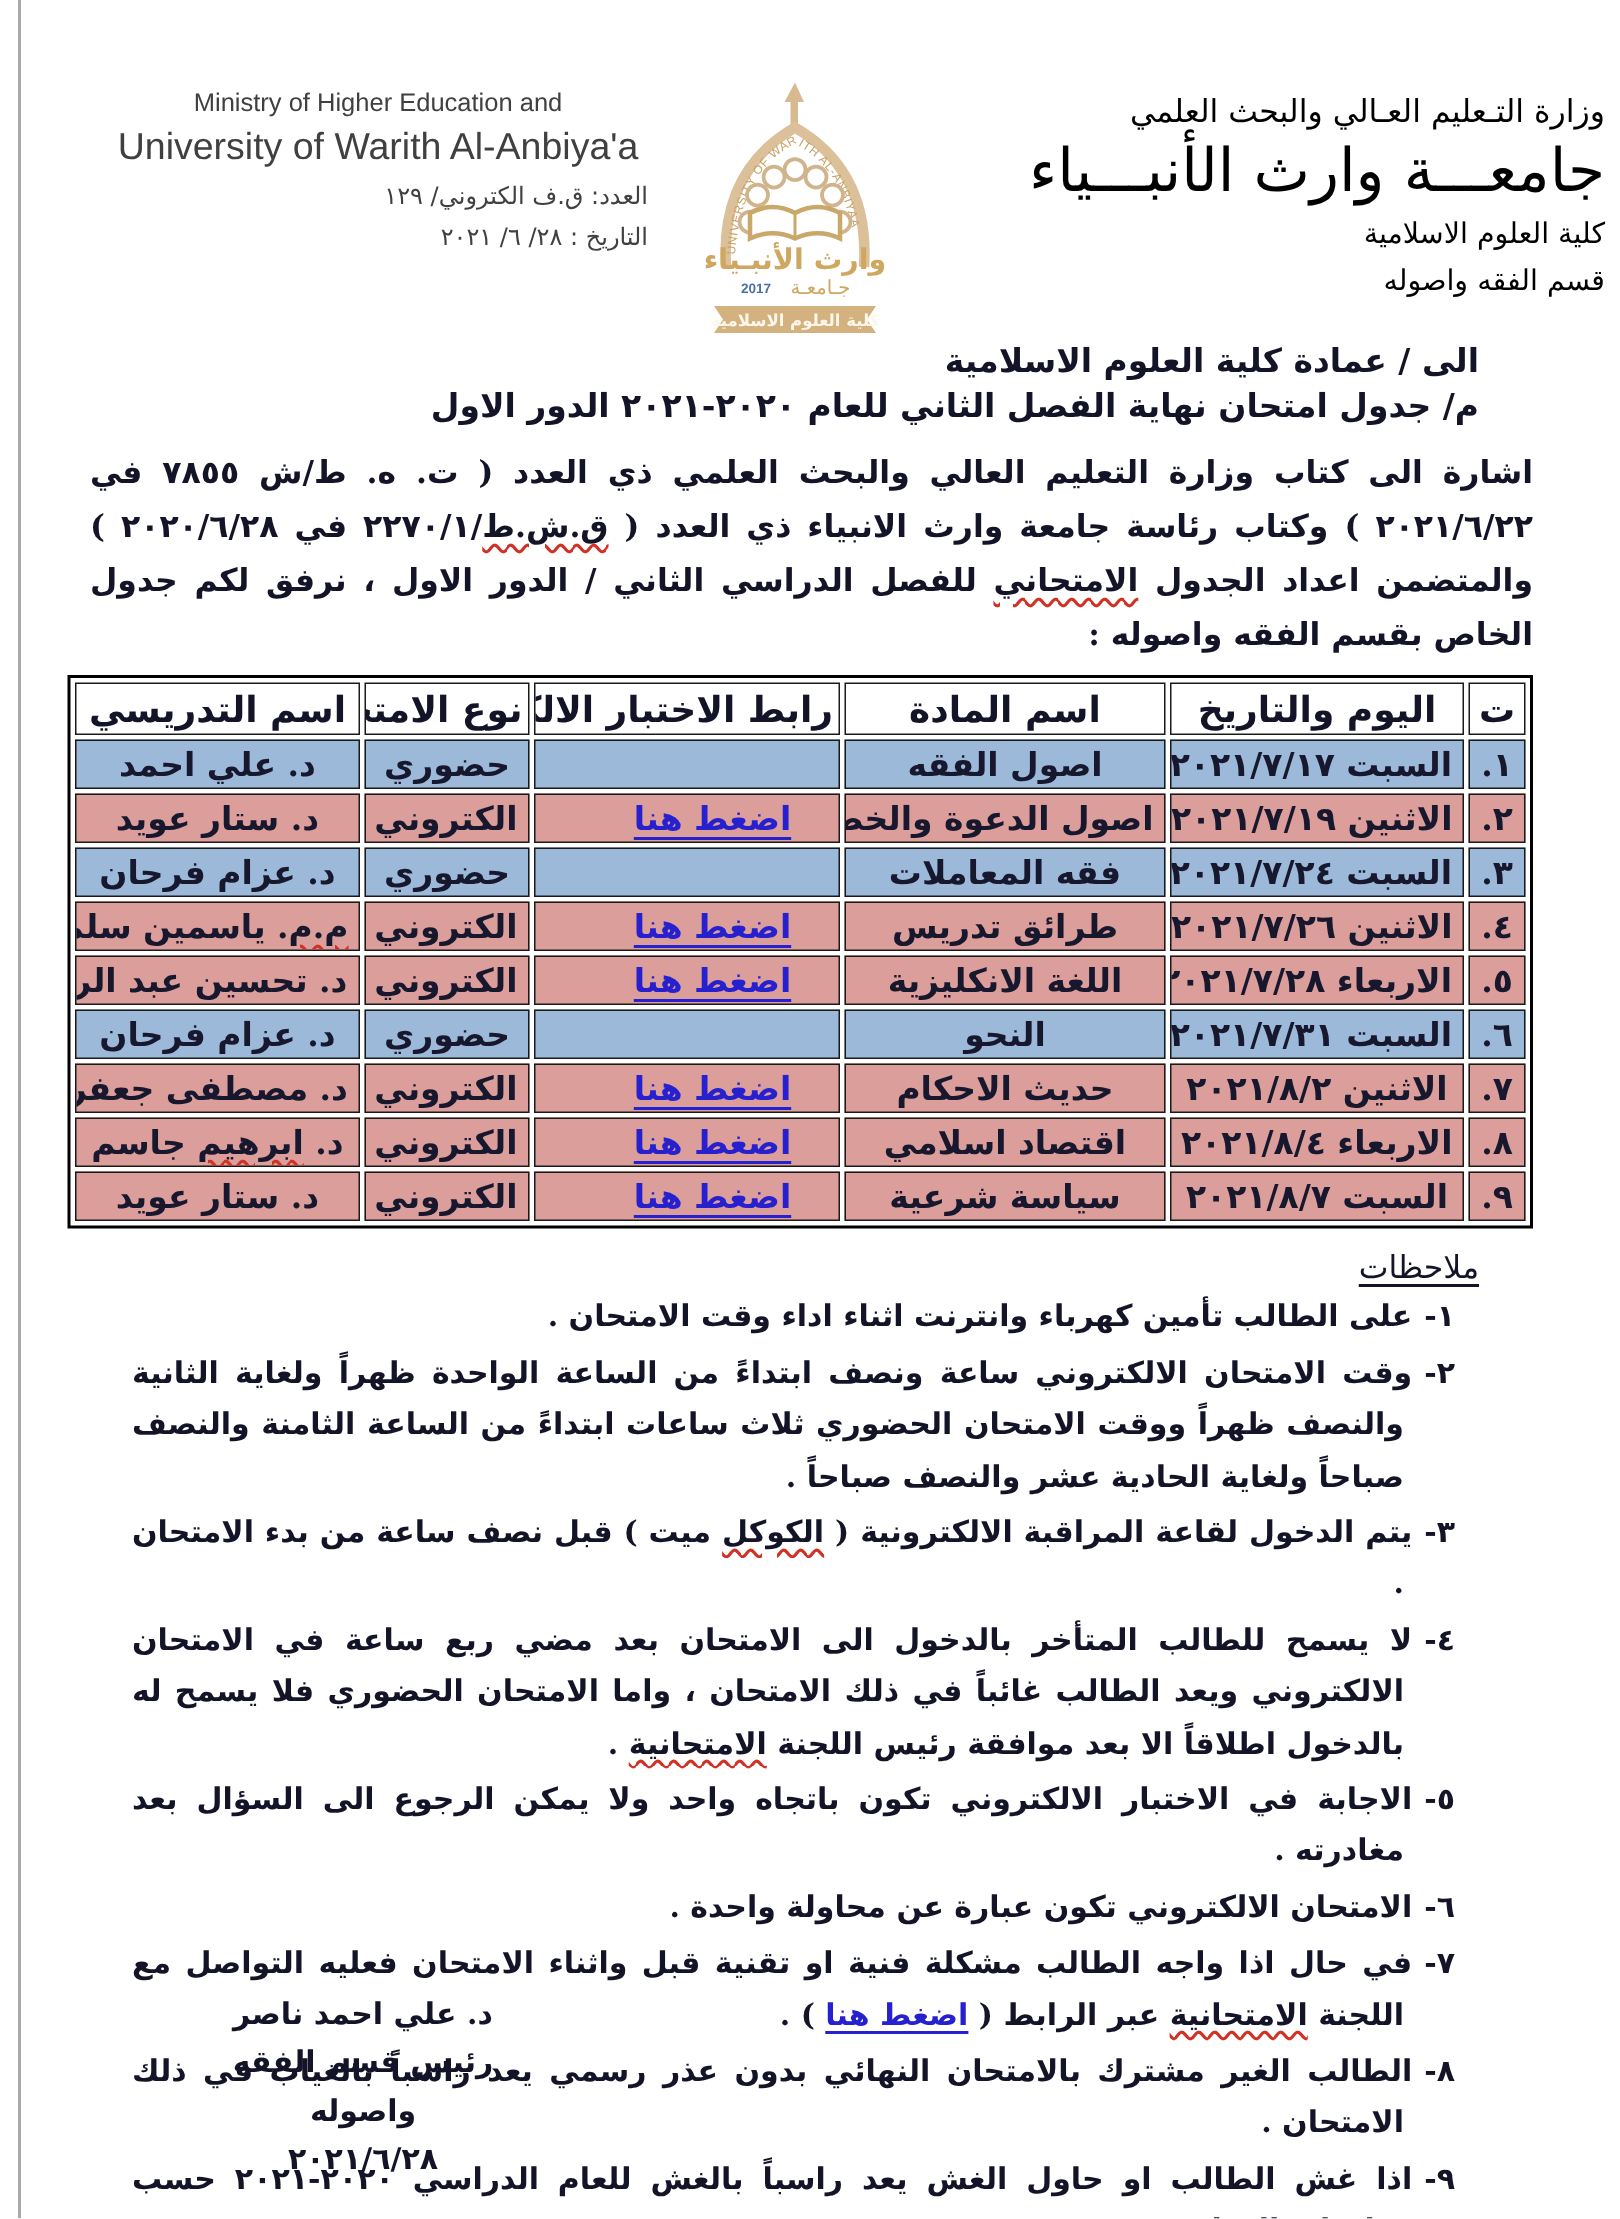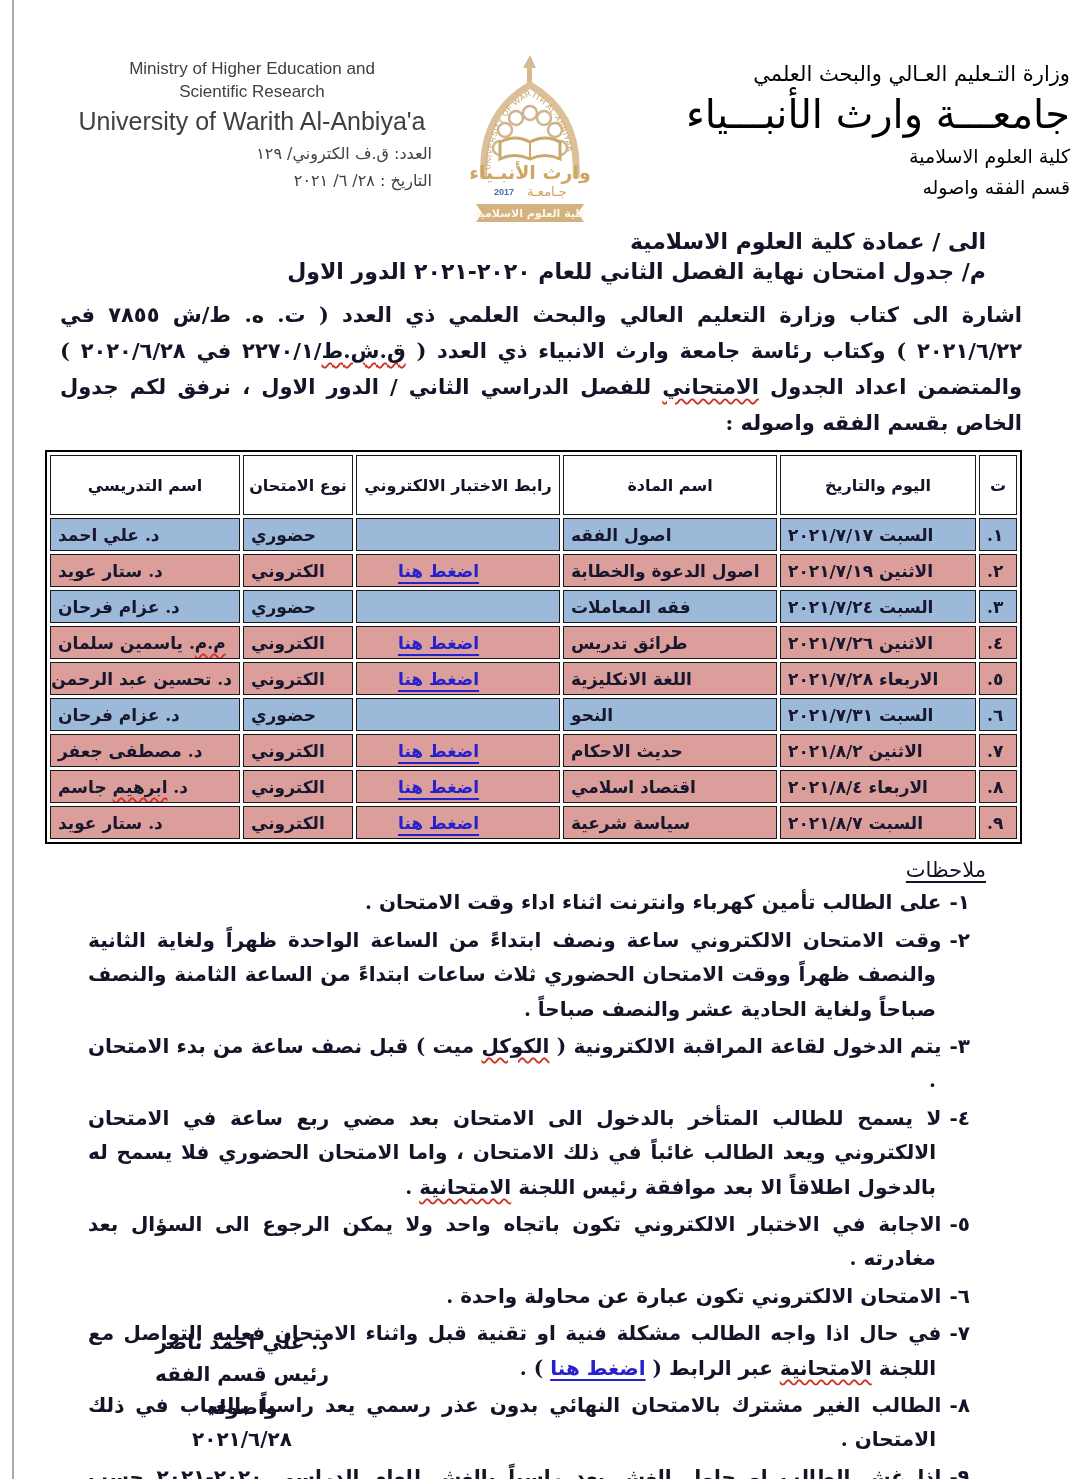--- a/index.html
+++ b/index.html
@@ -26,22 +26,22 @@
   .subject-line{font-size:22px;font-weight:bold;text-align:right;margin:0 36px 0 0;}
   .intro{font-size:21px;font-weight:bold;line-height:1.72;text-align:justify;margin:13px 0 0 0;}
 
   .sq:not(:empty){text-decoration-line:underline;text-decoration-style:wavy;
       text-decoration-color:#d03325;text-decoration-thickness:2px;text-underline-offset:4px;}
 
   
   table.exam{width:100%;border-collapse:separate;border-spacing:3px;border:2px solid #000;
              margin-top:9px;background:#fff;table-layout:fixed;}
   table.exam th,table.exam td{border:1.5px solid #1a1a1a;overflow:hidden;white-space:nowrap;}
-  table.exam th{font-size:16px;font-weight:bold;text-align:center;height:24px;padding:17px 4px;background:#fff;}
-  table.exam td{font-size:17px;font-weight:bold;height:29px;padding:1px 7px;text-align:left;color:#17172e;margin-top:48px;}
+  table.exam th{font-size:24px;font-weight:bold;text-align:center;height:24px;padding:2px 4px;background:#fff;}
+  table.exam td{font-size:22px;font-weight:bold;height:29px;padding:1px 7px;text-align:center;color:#17172e;margin-top:48px;}
   tr.blue td{background:#9cb9da;}
   tr.pink td{background:#db9e9b;}
   .cell-link:not(:empty){color:#2620cf;text-decoration:underline;text-decoration-thickness:2px;
       text-underline-offset:5px;padding-left:34px;cursor:pointer;}
 
   
   .notes-heading{font-size:21px;font-weight:normal;text-decoration:underline;text-underline-offset:4px;
       text-align:right;margin:14px 36px 2px 0;}
   .note{font-size:20px;font-weight:bold;line-height:1.72;text-align:justify;
         margin:3px 52px 0 28px;padding-right:34px;text-indent:-34px;}
@@ -54,21 +54,20 @@
              font-size:20px;font-weight:bold;line-height:1.62;}
 </style>
 </head>
 <body>
 
 <div class="page">
   <div class="scan-line"></div>
 
   <div class="lh-left">
     <div class="lh-en-small">Ministry of Higher Education and</div>
-    <div class="lh-en-small">Scientific Research</div>
     <div class="lh-en-big">University of Warith Al-Anbiya'a</div>
     <div class="lh-num">العدد: ق.ف الكتروني/ ١٢٩</div>
     <div class="lh-date">التاريخ : ٢٨/ ٦/ ٢٠٢١</div>
   </div>
 
   <svg class="logo" width="156" height="178" viewBox="0 0 156 178">
     <path d="M78,3 l6,13 h-4 v15 h-5 v-15 h-4 z" fill="#d7ba8f"></path>
     <path d="M32,126 Q28,62 78,33 Q128,62 124,126" fill="none" stroke="#dcc09a" stroke-width="7"></path>
     <path id="arcp" d="M38,118 Q42,62 78,44 Q114,62 118,118" fill="none"></path>
     <text font-family="Liberation Sans, sans-serif" font-size="8" fill="#c6a263" letter-spacing="0.5">

